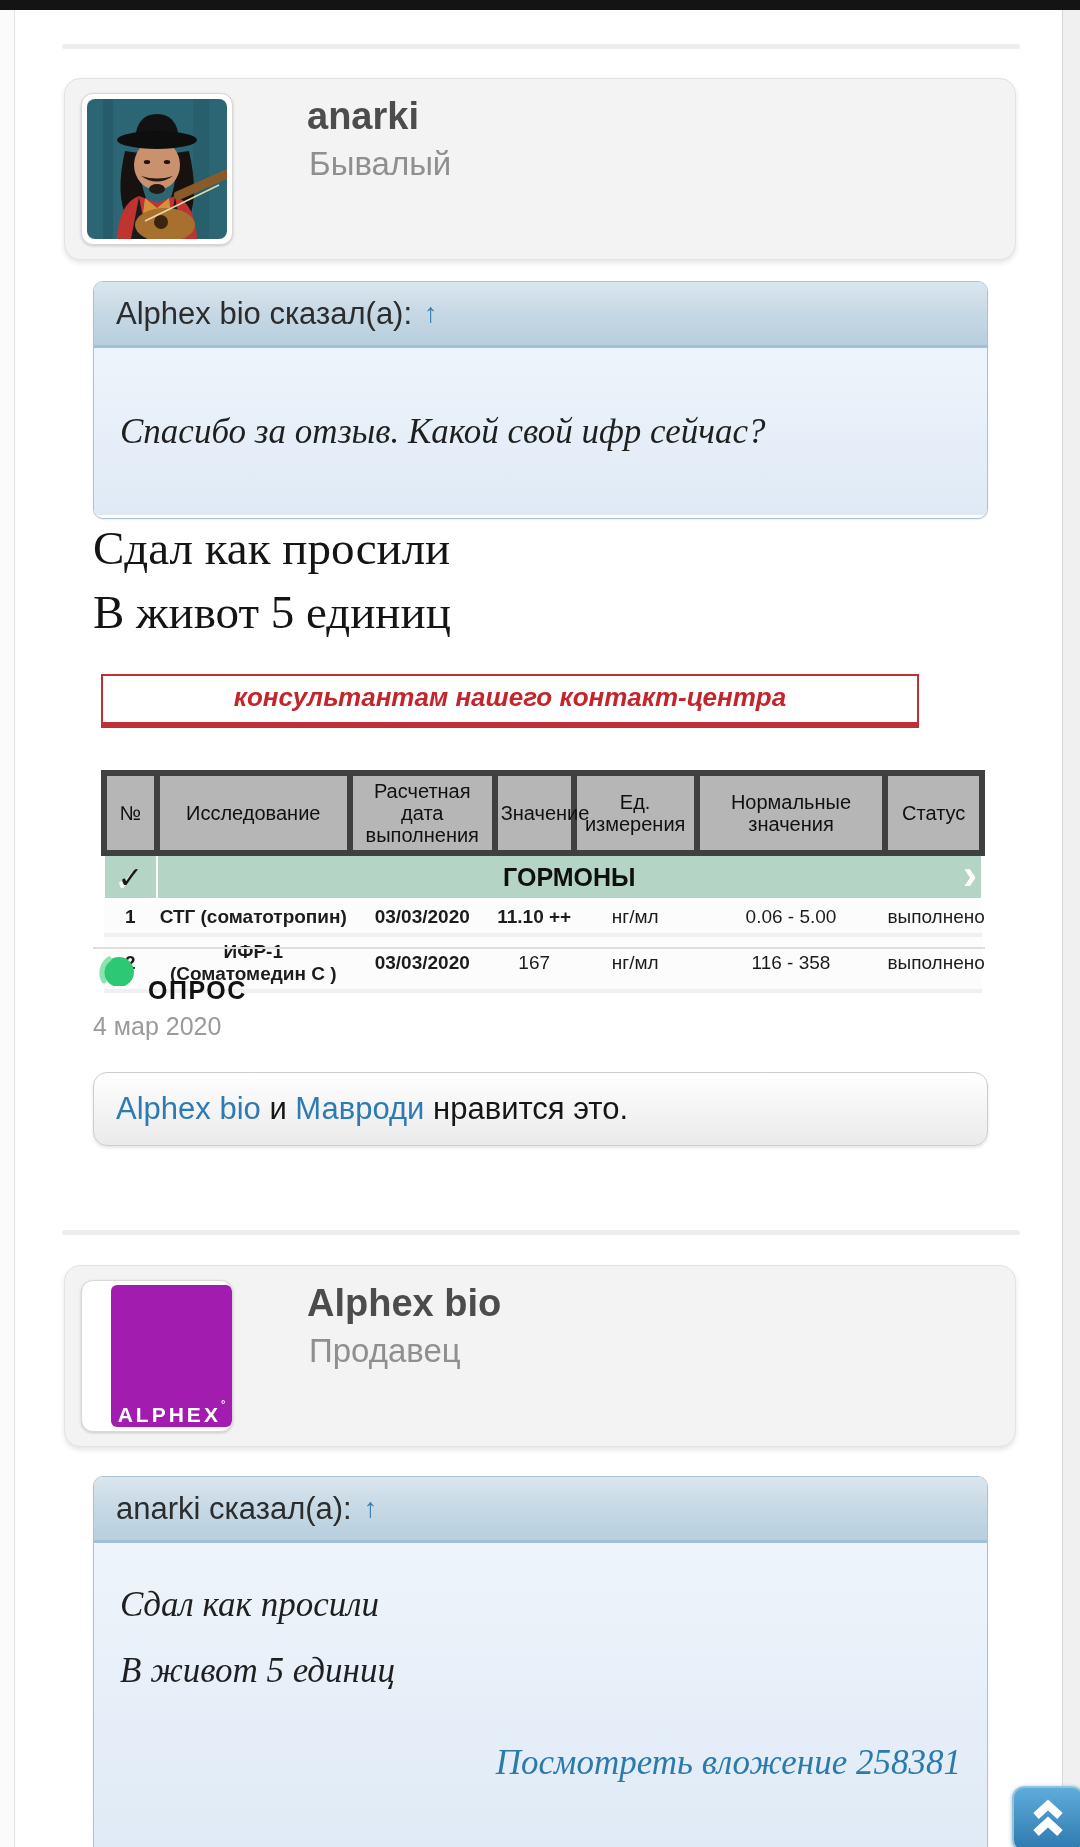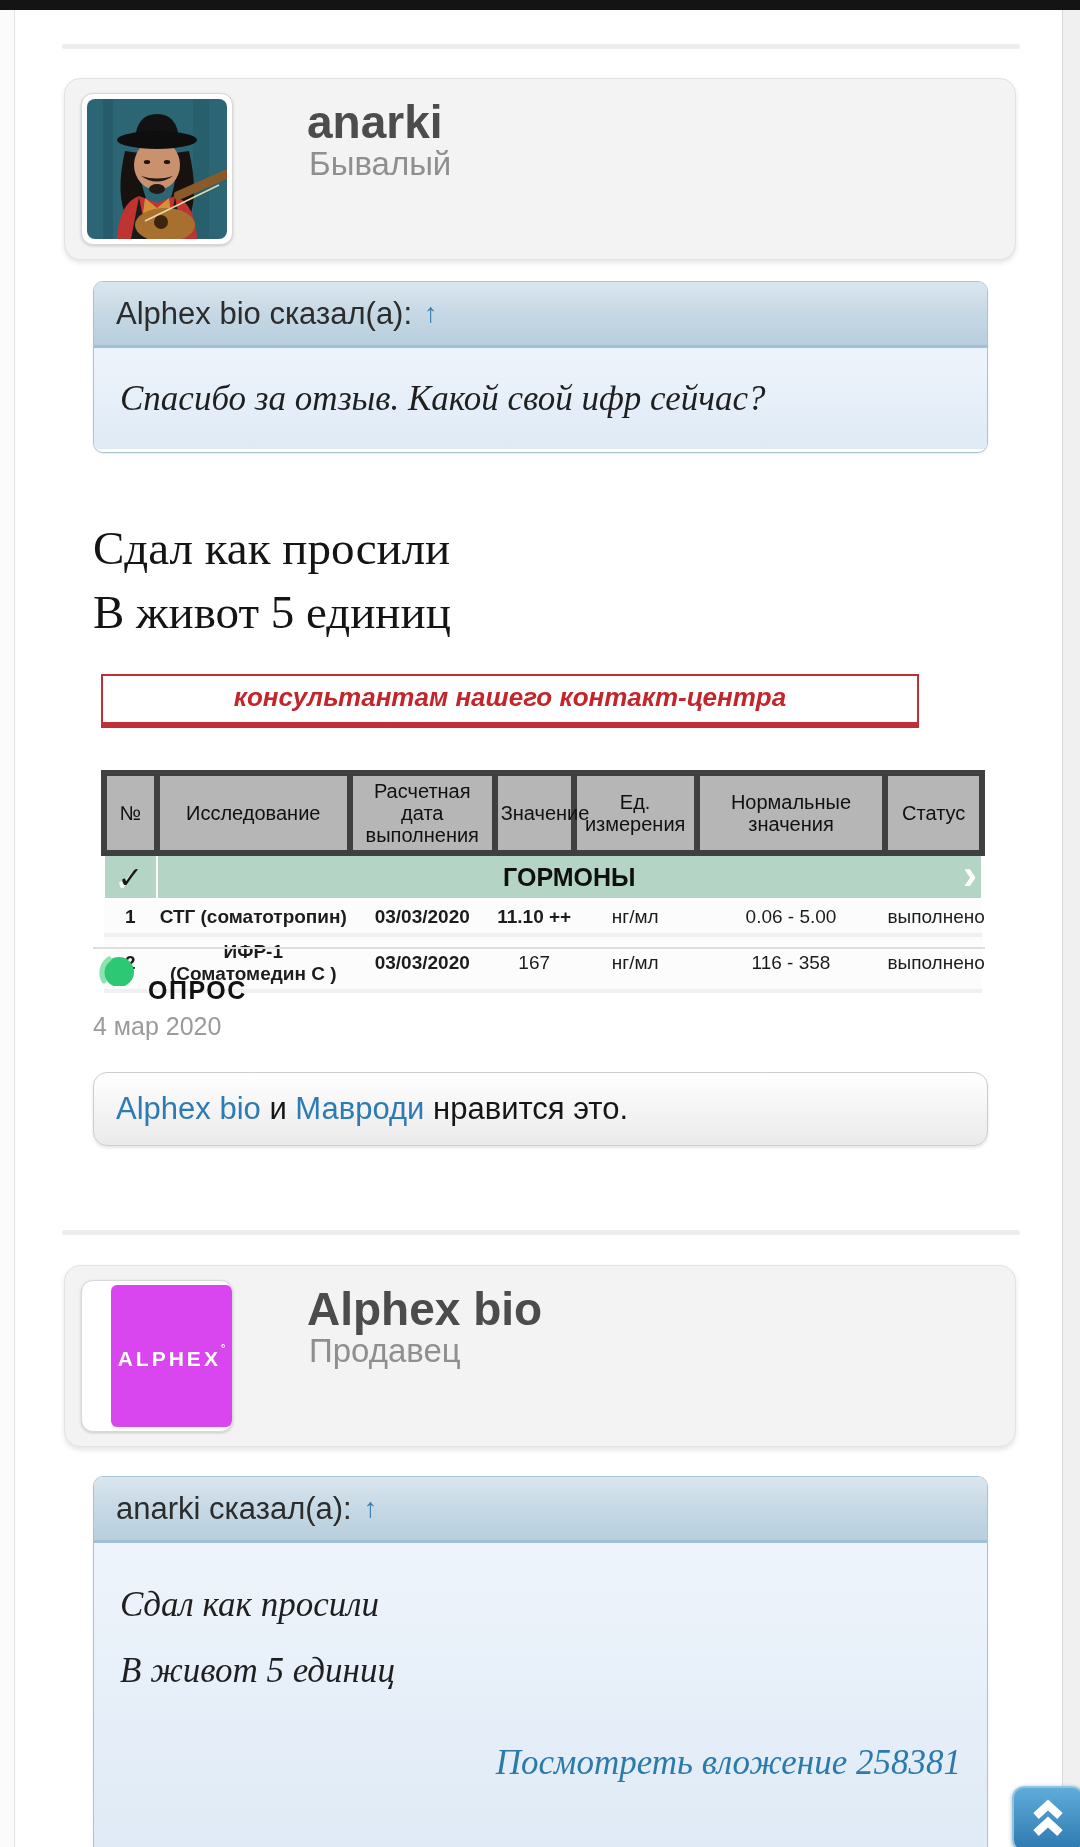--- a/index.html
+++ b/index.html
@@ -30,35 +30,35 @@
   #card1 { top:78px; }
   #card2 { top:1265px; }
   .avatar-frame {
     position:absolute; left:16px; top:14px; width:152px; height:152px;
     background:#fff; border:1px solid #d8d8d8; border-radius:12px;
     box-shadow:0 1px 3px rgba(0,0,0,.18);
     display:flex; align-items:center; justify-content:center; overflow:hidden;
   }
   .avatar-img { width:140px; height:140px; border-radius:8px; overflow:hidden; display:block; }
   .logo-avatar {
-    width:132px; height:142px; border-radius:6px; background:#d946ef;
-    display:flex; align-items:center; justify-content:center;margin-left:29px;
+    width:132px; height:142px; border-radius:6px; background:#a21caf;
+    display:flex; align-items:flex-end; justify-content:center;margin-left:29px;
   }
   .logo-text { color:#fff; font-weight:bold; font-size:21px; letter-spacing:3px; }
   .logo-mark { font-size:11px; vertical-align:14px; letter-spacing:0; }
-  .author-name { position:absolute; left:242px; top:16px; font-size:46px; font-weight:700; color:#4c4c4c; }
+  .author-name { position:absolute; left:242px; top:16px; font-size:38px; font-weight:700; color:#4c4c4c; }
   .author-title { position:absolute; left:244px; top:66px; font-size:33px; color:#8f8f8f; }
 
   
   .quote {
     left:93px; width:895px;
     border:1px solid #a9c3d6; border-radius:10px; overflow:hidden;
     box-shadow:0 1px 2px rgba(0,0,0,.08);
   }
-  #quote1 { top:281px; height:172px; }
+  #quote1 { top:281px; height:238px; }
   #quote2 { top:1476px; height:387px; }
   .quote-header {
     height:66px;
     background:linear-gradient(180deg,#dae6ee 0%,#c4d7e4 55%,#b8cede 100%);
     border-bottom:3px solid #a2c0d3;
     display:flex; align-items:center; padding:0 22px;
     font-size:31px; color:#2c2c2c;
   }
   .jump-arrow { color:#3b7fb0; margin-left:12px; font-size:27px; text-decoration:none; }
   .quote-body {

